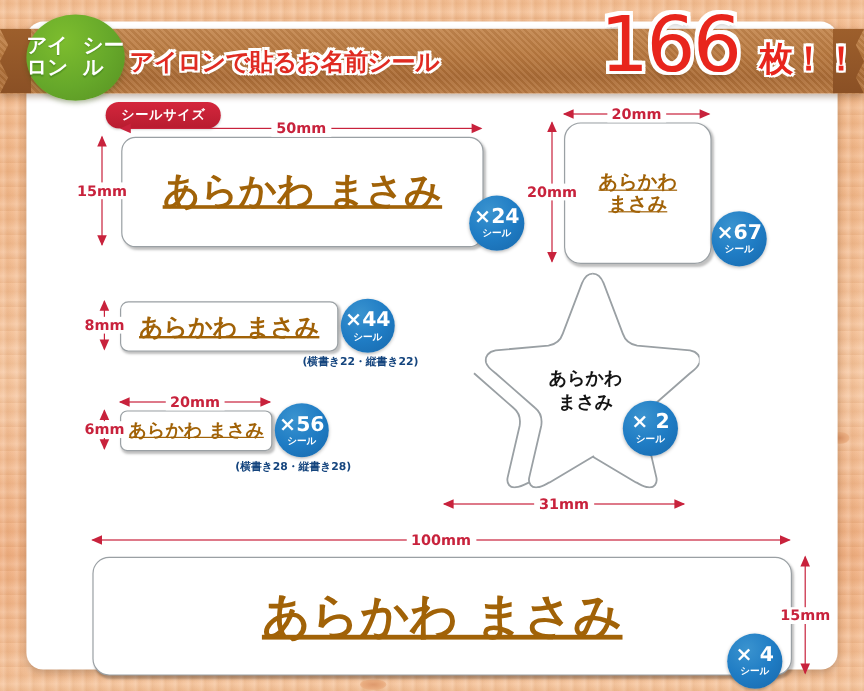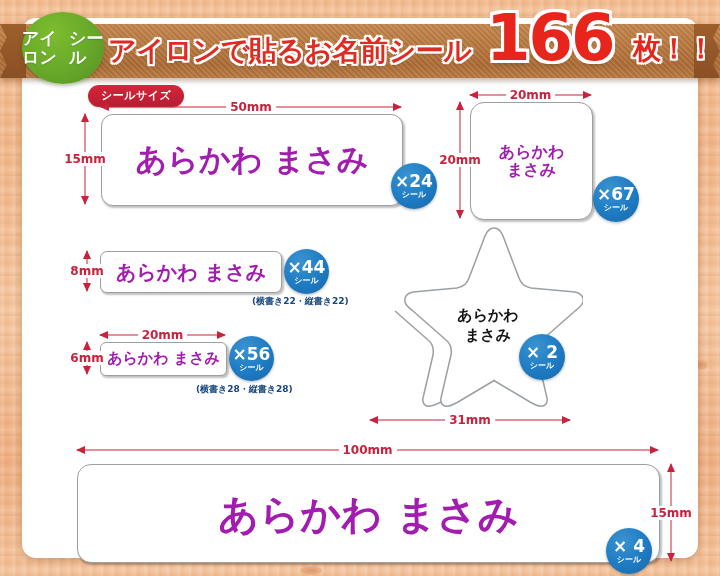--- a/index.html
+++ b/index.html
@@ -65,35 +65,35 @@
     background: linear-gradient(180deg, #9d5f2c, #8a5025);
   }
   .ribbon-tail.left  { left: 0px;  clip-path: polygon(0 0, 100% 0, 100% 100%, 0 100%, 26% 75%, 0 50%, 26% 25%); }
   .ribbon-tail.right { right: 0px; clip-path: polygon(0 0, 100% 0, 74% 25%, 100% 50%, 74% 75%, 100% 100%, 0 100%); }
 
   #banner-text {
     position: absolute;
     left: 108px; top: 27px;
     height: 48px;
     display: flex; align-items: center;
-    font-size: 28px; font-weight: bold;
+    font-size: 20px; font-weight: bold;
     color: #e02b22;
     letter-spacing: -0.5px;
     text-shadow:
       -2px -2px 0 #fff,  2px -2px 0 #fff,
       -2px  2px 0 #fff,  2px  2px 0 #fff,
       -2px  0   0 #fff,  2px  0   0 #fff,
        0   -2px 0 #fff,  0    2px 0 #fff,
        0 3px 3px rgba(0,0,0,.15);
     white-space: nowrap;
   }
   #banner-count {
     position: absolute;
-    left: 486px; top: 6px;
-    font-size: 64px; font-weight: bold;
+    left: 500px; top: 6px;
+    font-size: 64px; font-weight: normal;
     color: #e8251c;
     letter-spacing: -2px;
     line-height: 1;
     text-shadow:
       -3px -3px 0 #fff,  3px -3px 0 #fff,
       -3px  3px 0 #fff,  3px  3px 0 #fff,
       -3px  0   0 #fff,  3px  0   0 #fff,
        0   -3px 0 #fff,  0    3px 0 #fff,
        0 4px 4px rgba(0,0,0,.2);
   }
@@ -140,24 +140,25 @@
 
   
   .sticker {
     position: absolute;
     background: #fff;
     border: 1.5px solid #9aa0a4;
     box-shadow: 1.5px 2px 2px rgba(0,0,0,.25);
     display: flex;
     align-items: center;
     justify-content: center;
-    color: #a21caf;
+    color: #a16207;
     font-weight: bold;
     text-align: center;
     line-height: 1.15;
+    text-decoration: underline;
   }
 
   
   #star-wrap {
     position: absolute;
     left: 393px; top: 222px;
     width: 190px; height: 185px;
   }
   #star-wrap svg { display: block; }
   #star-label {

